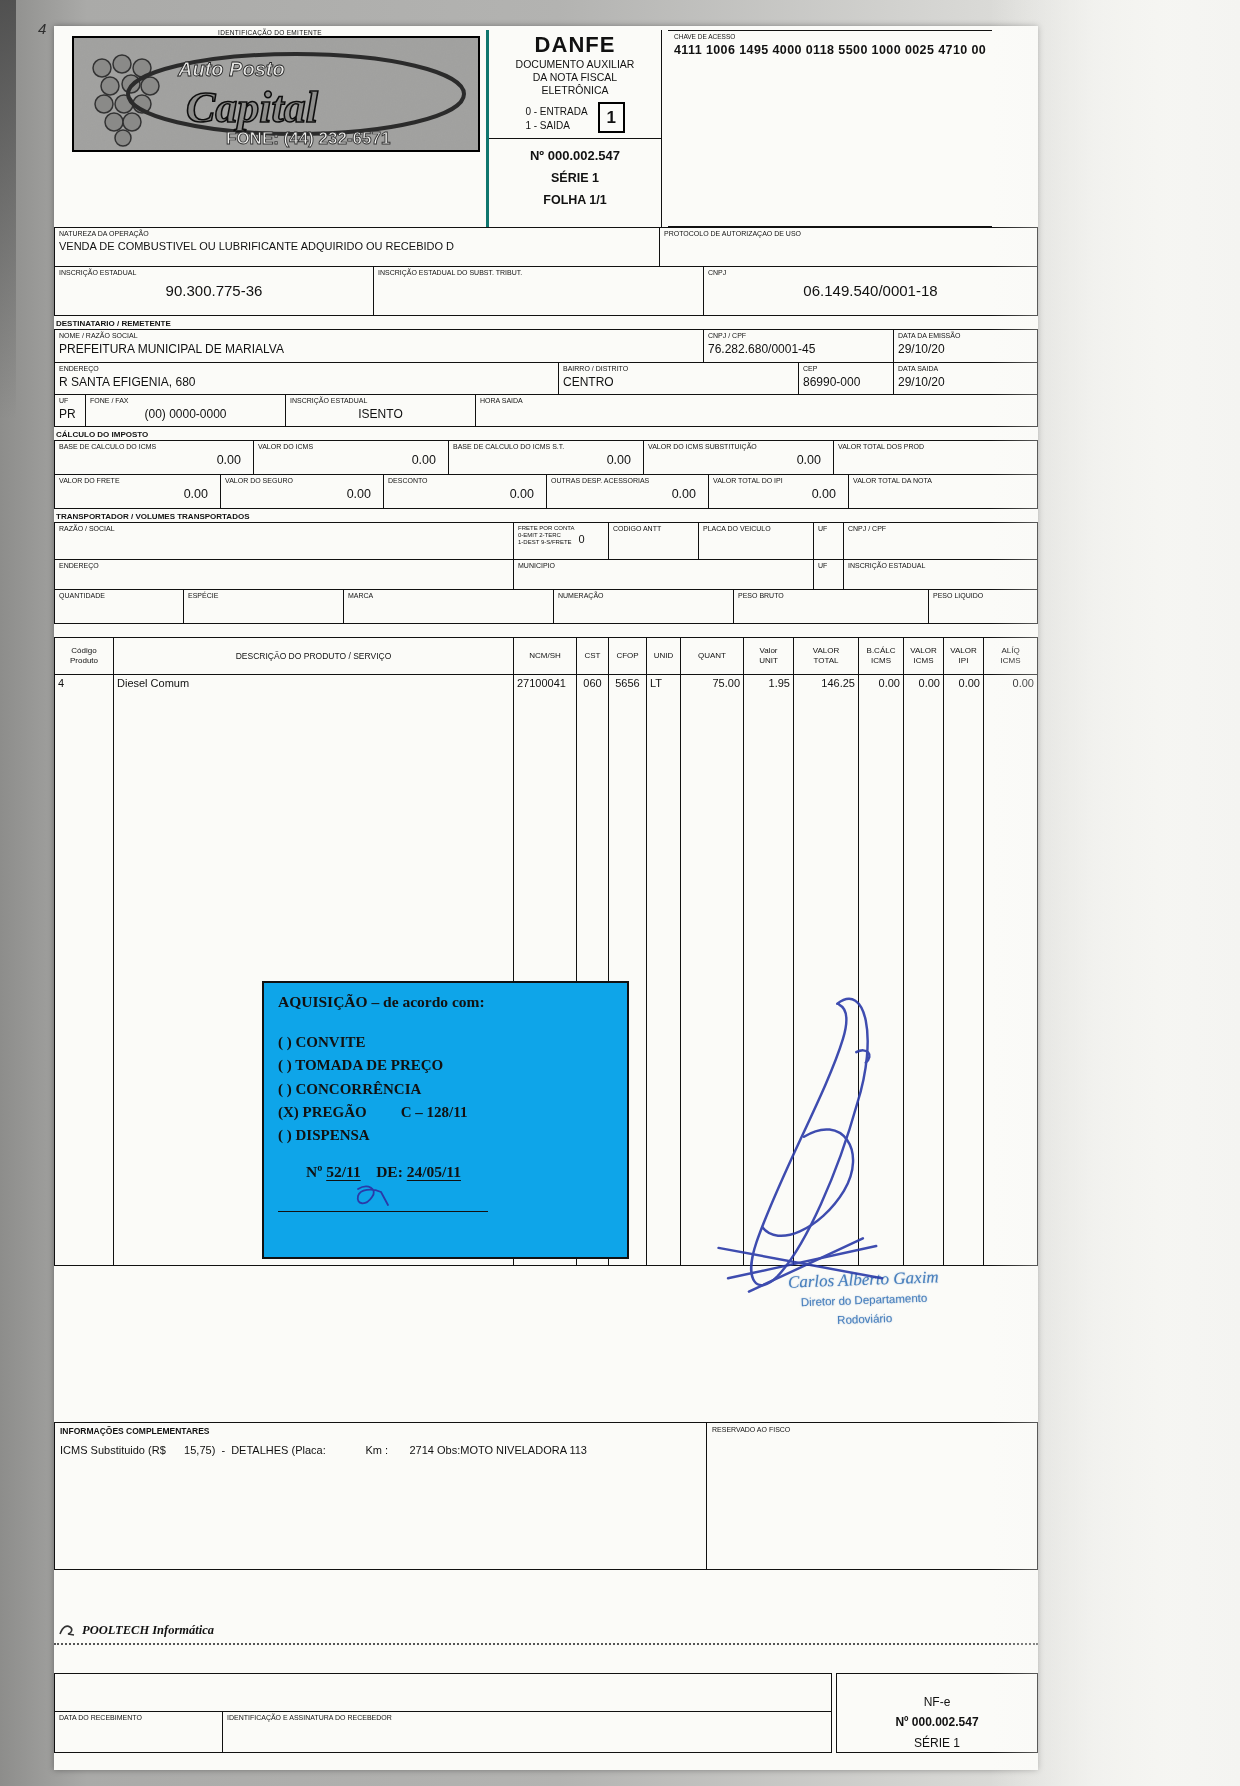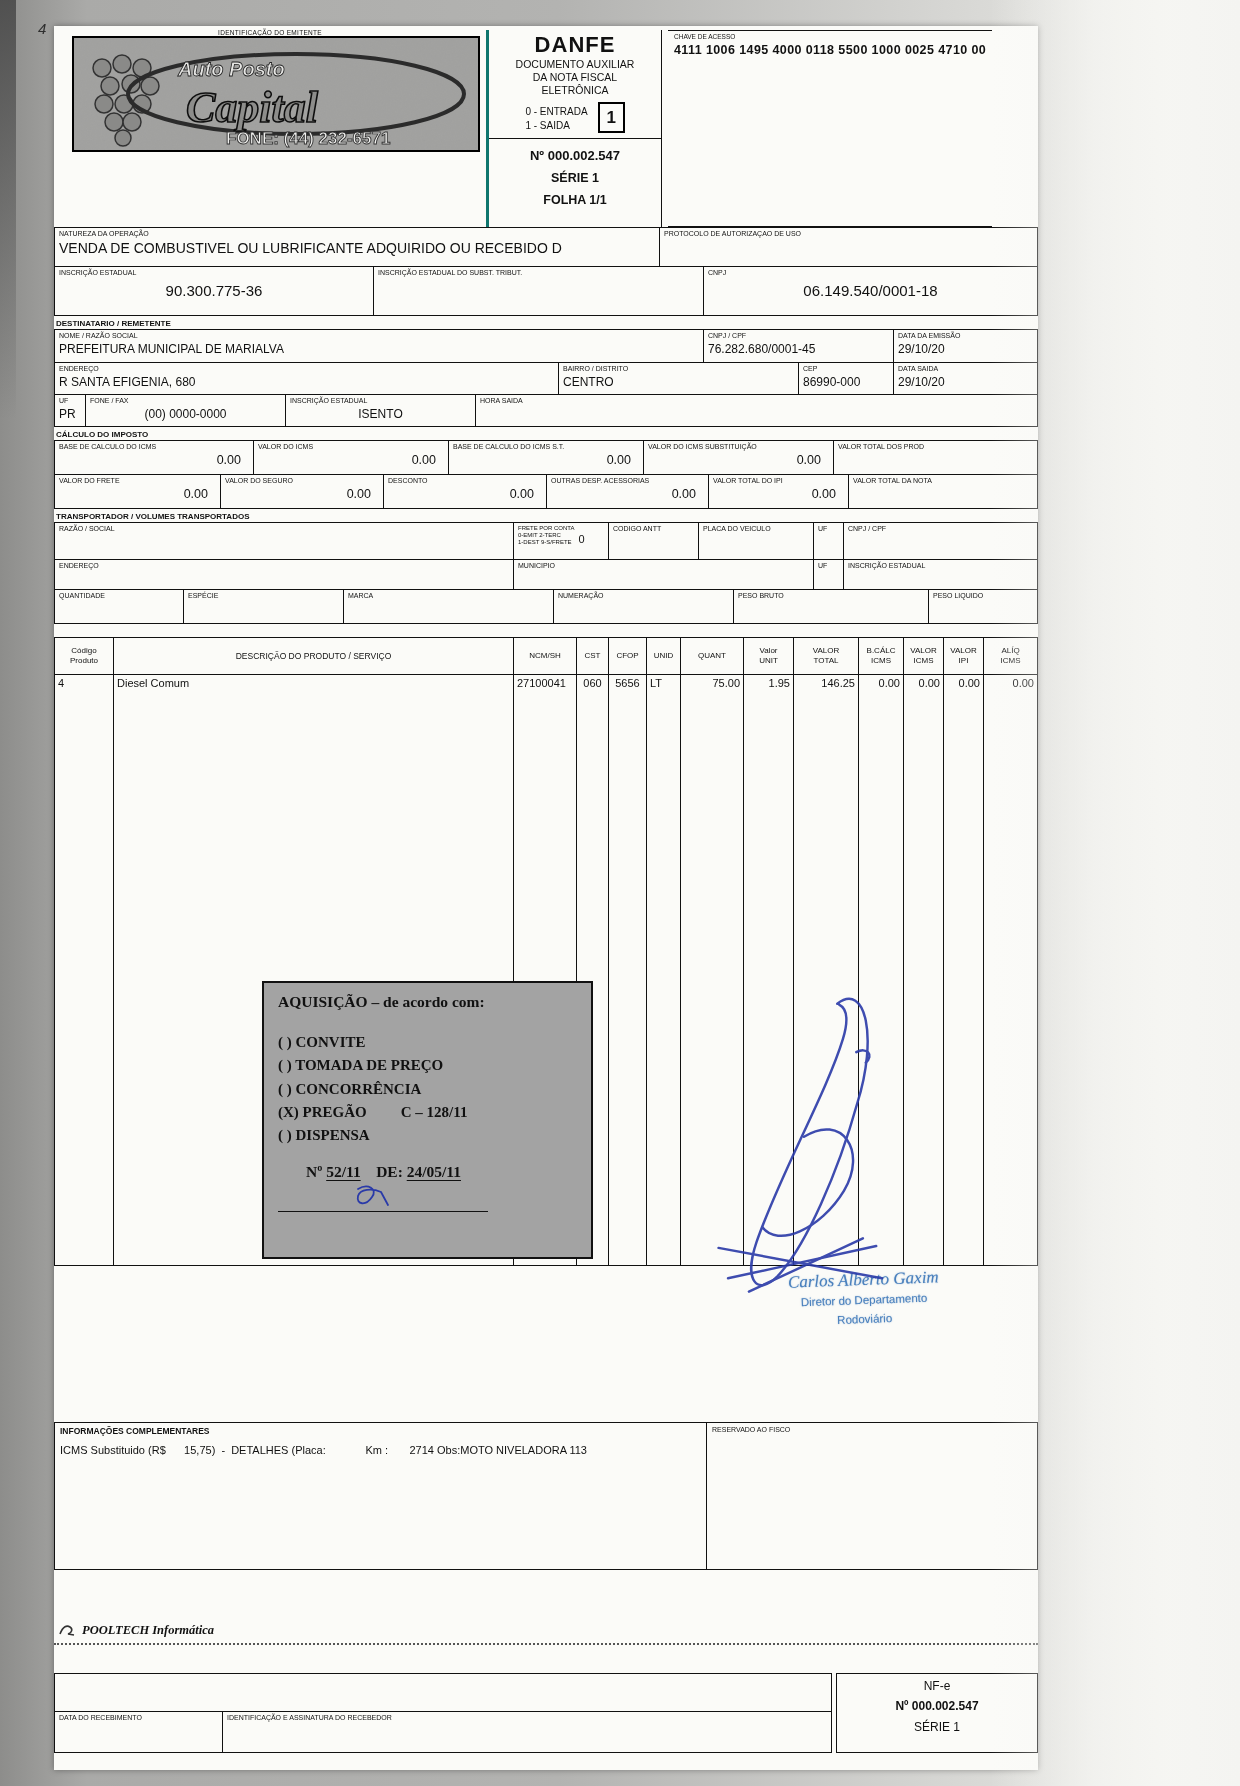--- a/index.html
+++ b/index.html
@@ -62,22 +62,22 @@
   .phc { border-left:1px solid #111; display:flex; align-items:center; justify-content:center; text-align:center;
     font-size:8px; line-height:1.2; white-space:pre-line; overflow:hidden; }
   .phc:first-child { border-left:none; }
   .pbody { display:flex; border:1px solid #111; margin-top:-1px; height:592px; position:relative; }
   .pbc { border-left:1px solid #111; padding:2px 3px; overflow:hidden; }
   .pbc:first-child { border-left:none; }
   .pbv { font-size:11px; white-space:nowrap; }
   .r { text-align:right; }
 
   
-  .carimbo { position:absolute; left:208px; top:955px; width:331px; height:278px; border:2px solid #111;
-    background:#a3a3a3; z-index:10; font-family:"Liberation Serif", serif; font-weight:bold; padding:10px 14px; }
+  .carimbo { position:absolute; left:208px; top:955px; width:367px; height:278px; border:2px solid #111;
+    background:#0ea5e9; z-index:10; font-family:"Liberation Serif", serif; font-weight:bold; padding:10px 14px; }
   .car-title { font-size:15.5px; }
   .car-opts { margin-top:20px; font-size:15px; line-height:1.55; }
   .car-opt4 { display:flex; }
   .car-opt4 .x2 { margin-left:34px; }
   .car-num { margin-top:16px; margin-left:28px; font-size:15.5px; }
   .u { text-decoration:underline; text-underline-offset:3px; }
   .car-sig { margin:2px 0 0 70px; height:26px; }
   .car-line { border-bottom:1.5px solid #111; width:210px; margin-top:2px; }
 
   .signature { position:absolute; left:600px; top:935px; width:300px; height:380px; z-index:12; pointer-events:none; }
@@ -95,21 +95,21 @@
   .info-text { font-size:11px; margin-top:8px; white-space:pre; }
   .pooltech { margin-top:50px; height:20px; display:flex; align-items:center; gap:6px; padding-left:4px;
     font-family:"Liberation Serif", serif; font-style:italic; font-weight:bold; font-size:12.5px; }
   .dotted { border-bottom:2px dotted #555; margin-top:3px; }
   .canhoto { display:flex; margin-top:28px; height:80px; }
   .can-left { width:778px; border:1px solid #111; display:flex; flex-direction:column; }
   .can-r1 { height:38px; border-bottom:1px solid #111; }
   .can-r2 { flex:1; display:flex; }
   .can-c1 { width:168px; border-right:1px solid #111; padding:2px 4px; }
   .can-c2 { flex:1; padding:2px 4px; }
-  .nfe-box { flex:1; border:1px solid #111; margin-left:4px; text-align:center; padding-top:2px; font-size:12px; line-height:1.7; }
+  .nfe-box { flex:1; border:1px solid #111; margin-left:4px; text-align:center; padding-top:18px; font-size:12px; line-height:1.7; }
   .nfe-num { font-weight:bold; }
 </style>
 </head>
 <body>
 
 <div class="scan">
   <div class="left-edge"></div>
   <div class="corner-mark">4</div>
 
   <div class="page">
@@ -172,21 +172,21 @@
         <div class="chave-box">
           <div class="chave-label">CHAVE DE ACESSO</div>
           <div class="chave-val">4111 1006 1495 4000 0118 5500 1000 0025 4710 00</div>
         </div>
       </div>
     </div>
 
     <div class="frow" style="height:40px">
       <div class="cell" style="flex:1">
         <div class="lbl">NATUREZA DA OPERAÇÃO</div>
-        <div class="val" style="font-size:14px">VENDA DE COMBUSTIVEL OU LUBRIFICANTE ADQUIRIDO OU RECEBIDO D</div>
+        <div class="val" style="font-size:11px">VENDA DE COMBUSTIVEL OU LUBRIFICANTE ADQUIRIDO OU RECEBIDO D</div>
       </div>
       <div class="cell" style="flex:0 0 378px">
         <div class="lbl">PROTOCOLO DE AUTORIZAÇAO DE USO</div>
         <div class="val"></div>
       </div>
     </div>
 
     <div class="frow" style="height:50px">
       <div class="cell" style="flex:0 0 318px">
         <div class="lbl">INSCRIÇÃO ESTADUAL</div>

